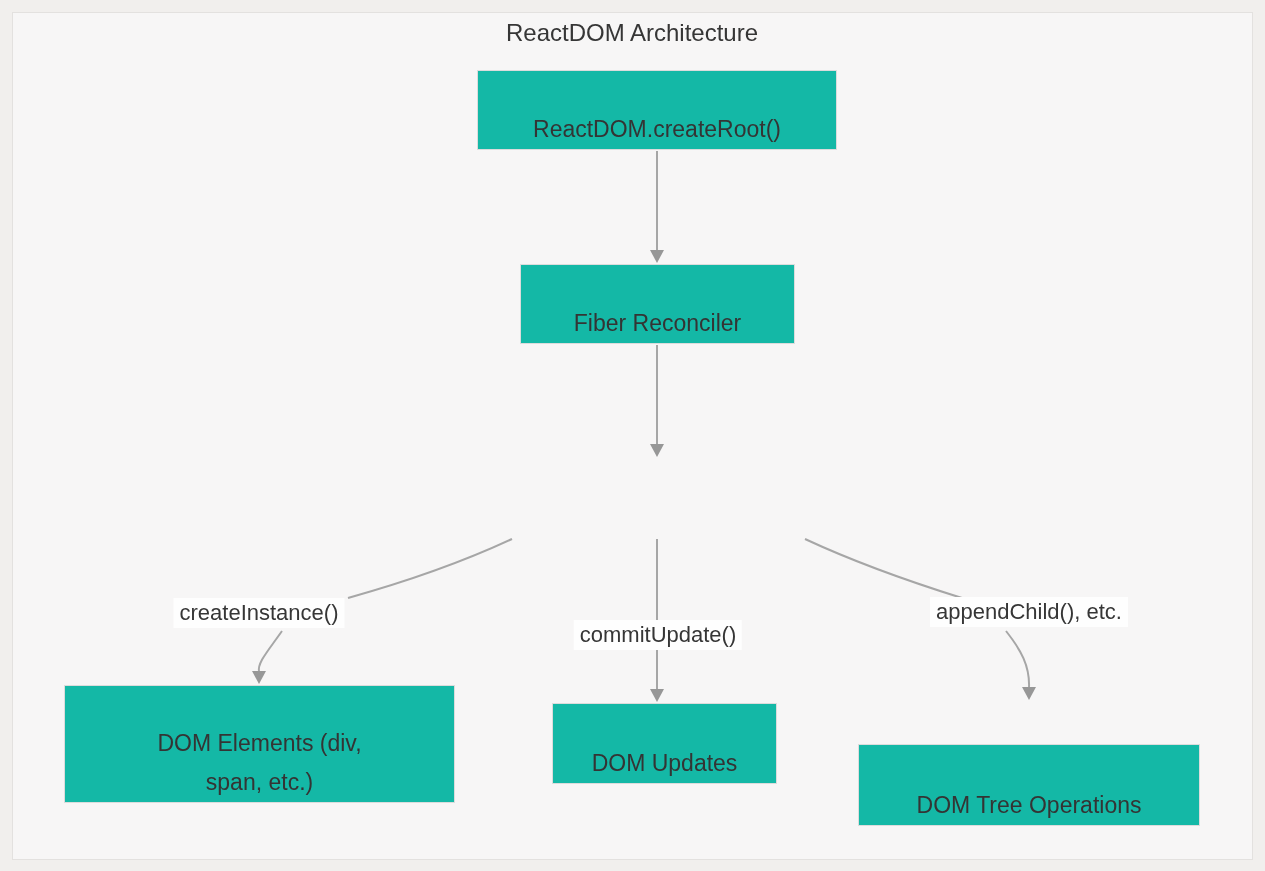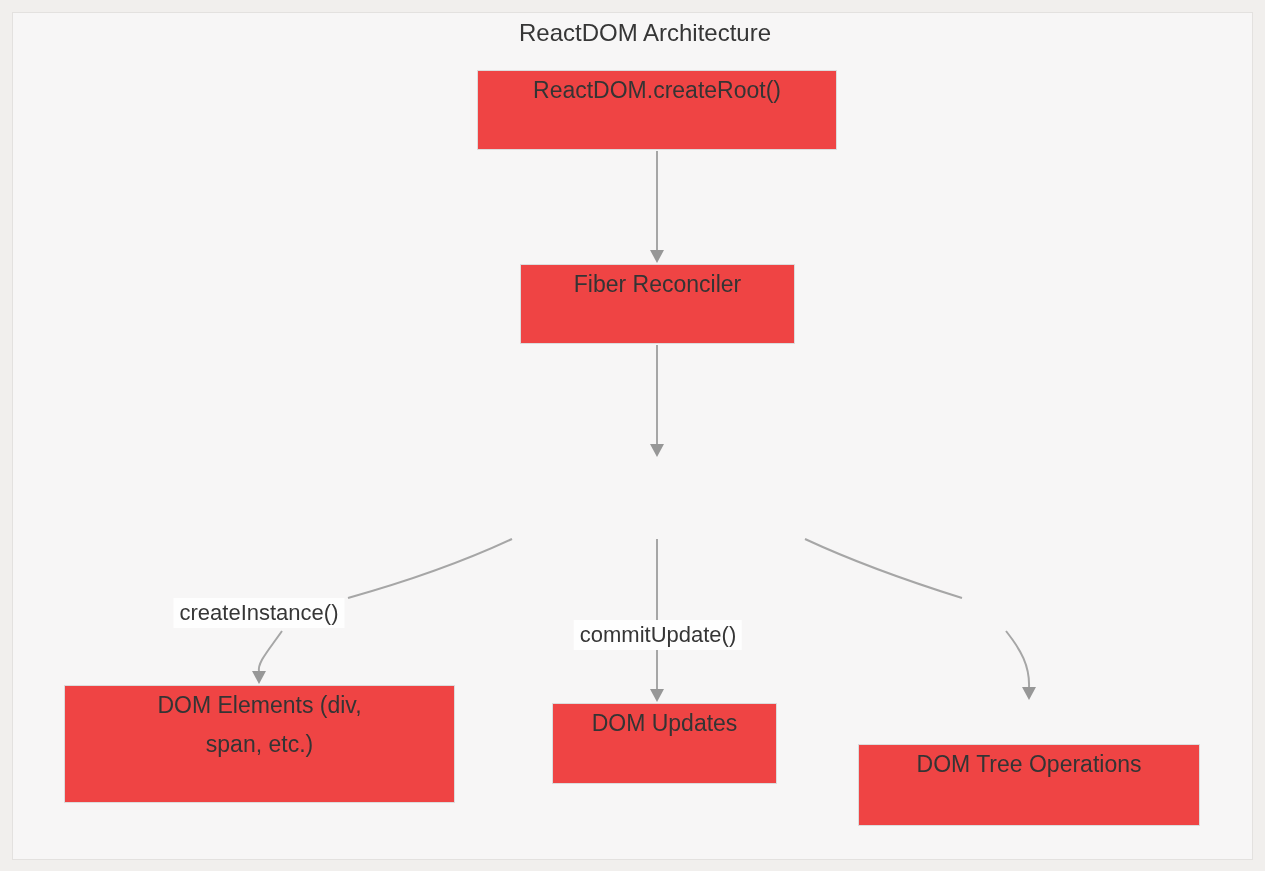--- a/index.html
+++ b/index.html
@@ -26,28 +26,27 @@
   }
   .edges path { fill: none; stroke: #a6a6a6; stroke-width: 2; }
   .edges polygon { fill: #979797; stroke: none; }
   .diagram-title {
     position: absolute;
     left: 632px; top: 33px;
     transform: translate(-50%, -50%);
     font-size: 24px;
     color: #363636;
     white-space: nowrap;
-    margin-left: 13px;
   }
   .node {
     position: absolute;
-    background: #ef4444;
+    background: #14b8a6;
     border: 1px solid #dcdcdc;
     display: flex;
-    align-items: flex-start;
+    align-items: flex-end;
     justify-content: center;
     text-align: center;
     color: #343434;
     font-size: 23px;
     line-height: 1.7;
   }
   .node-create-root        { left: 477px; top:  70px; width: 360px; height: 80px; }
   .node-fiber-reconciler   { left: 520px; top: 264px; width: 275px; height: 80px; }
   .node-fiber-config-dom   { left: 483px; top: 458px; width: 349px; height: 80px; }
   .node-dom-elements       { left:  64px; top: 685px; width: 391px; height: 118px; }
@@ -124,15 +123,16 @@
   <div class="node node-dom-updates">
     <span>DOM Updates</span>
   </div>
 
   <div class="node node-dom-tree-ops">
     <span>DOM Tree Operations</span>
   </div>
 
   <div class="edge-label label-create-instance">createInstance()</div>
   <div class="edge-label label-commit-update">commitUpdate()</div>
+  <div class="edge-label label-append-child">appendChild(), etc.</div>
 
 
 </div>
 
 </body></html>

